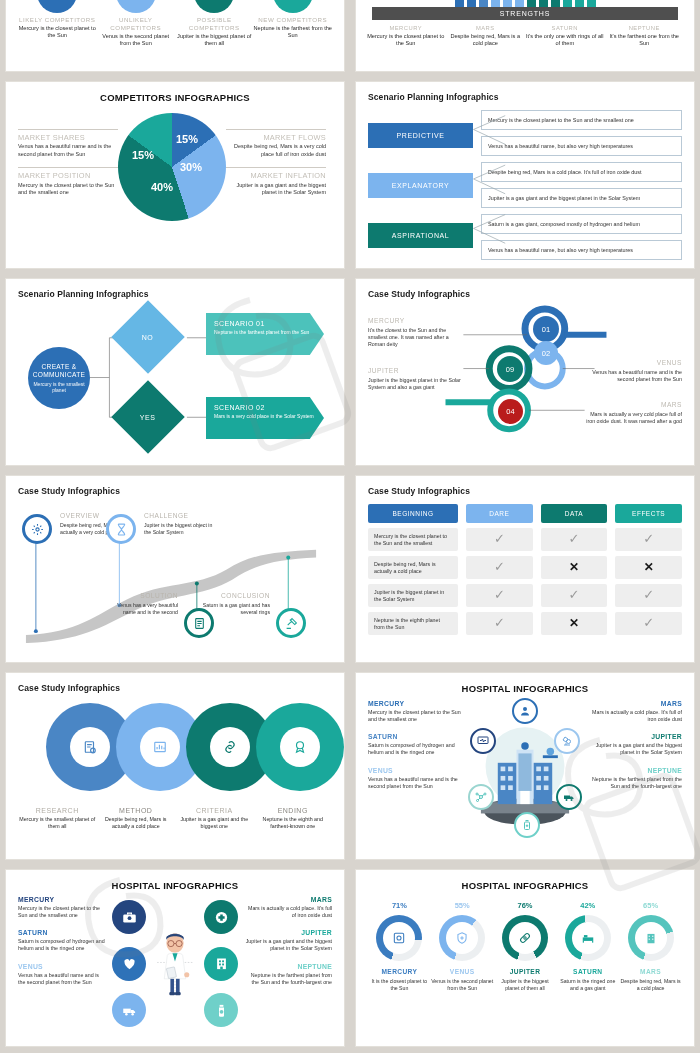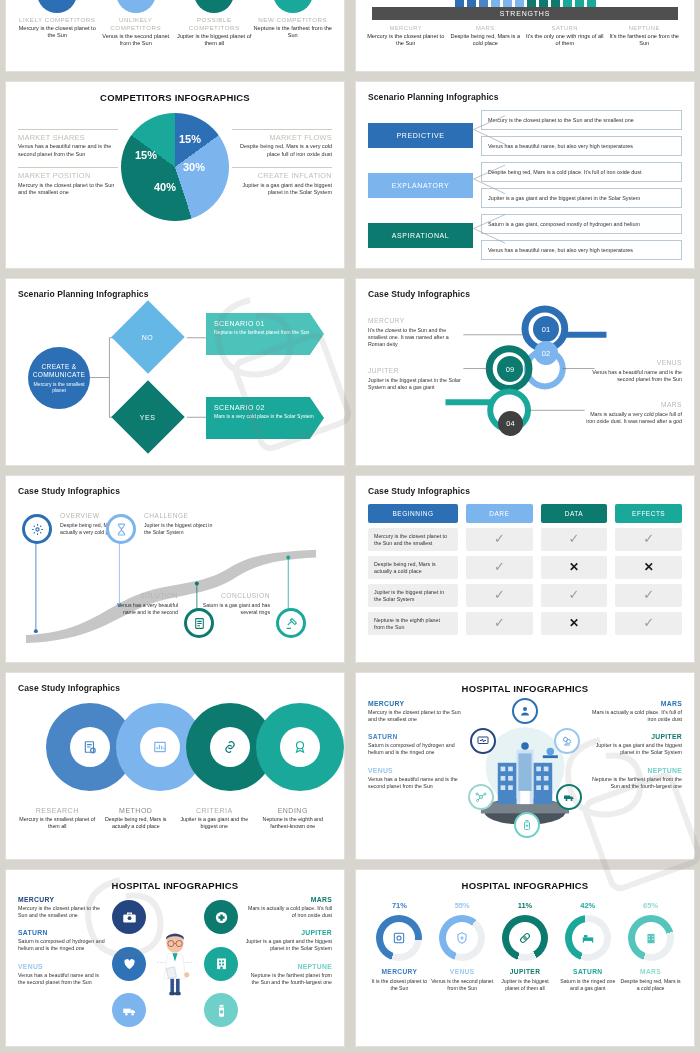--- a/index.html
+++ b/index.html
@@ -42,21 +42,21 @@
   .bar { width: 9px; }
   .strength-band {
     background: #4f4f4f; color: #fff; text-align: center;
     font-size: 7px; letter-spacing: .8px; padding: 3px 0; margin: 0 6px;
   }
   .cols4b { display: flex; justify-content: space-around; margin-top: 5px; }
   .col4b { width: 78px; text-align: center; }
   .c-head2 { font-size: 5.8px; color: #bdb9b1; letter-spacing: .5px; line-height: 1.2; }
 
   
-  .pie-wrap { display: flex; align-items: center; justify-content: space-between; margin-top: 10px; }
+  .pie-wrap { display: flex; align-items: center; justify-content: flex-start; margin-top: 10px; }
   .pie { width: 108px; height: 108px; border-radius: 50%; position: relative; flex: 0 0 auto; text-decoration: underline; }
   .pie-lbl { position: absolute; color: #fff; font-weight: bold; font-size: 11px; }
   .side { width: 100px; }
   .side-row { margin-bottom: 9px; }
   .side-row.sep { border-top: 1px solid #cfcbc4; padding-top: 4px; }
   .s-head { font-size: 7.4px; color: #c2beb6; letter-spacing: .3px; line-height: 1.15; }
   .s-body { font-size: 5.5px; color: #333; line-height: 1.35; margin-top: 1px; }
   .ta-r { text-align: right; }
 
   
@@ -239,21 +239,21 @@
           <div class="pie-lbl" style="top:68px;left:33px">40%</div>
           <div class="pie-lbl" style="top:36px;left:14px">15%</div>
         </div>
 
         <div class="side ta-r">
           <div class="side-row sep">
             <div class="s-head">MARKET FLOWS</div>
             <div class="s-body">Despite being red, Mars is a very cold place full of iron oxide dust</div>
           </div>
           <div class="side-row sep">
-            <div class="s-head">CREATE INFLATION</div>
+            <div class="s-head">MARKET INFLATION</div>
             <div class="s-body">Jupiter is a gas giant and the biggest planet in the Solar System</div>
           </div>
         </div>
       </div>
     </div>
   </div>
 
   <div class="slide">
     <div class="inner">
       <div class="t-left">Scenario Planning Infographics</div>
@@ -334,21 +334,21 @@
         </svg>
         <div class="ring" style="left:165px;top:17px;width:26px;height:26px;background:#2c6fb5">
           <span>01</span>
         </div>
         <div class="ring" style="left:166px;top:42px;width:24px;height:24px;background:#7cb4ee">
           <span>02</span>
         </div>
         <div class="ring" style="left:129px;top:57px;width:26px;height:26px;background:#0d7a6f">
           <span>09</span>
         </div>
-        <div class="ring" style="left:130px;top:112px;width:25px;height:25px;background:#404040">
+        <div class="ring" style="left:130px;top:100px;width:25px;height:25px;background:#b91c1c">
           <span>04</span>
         </div>
 
         <div class="cs-txt" style="left:0;top:18px">
           <div class="cs-h">MERCURY</div>
           <div class="cs-b">It's the closest to the Sun and the smallest one. It was named after a Roman deity</div>
         </div>
         <div class="cs-txt" style="left:0;top:68px">
           <div class="cs-h">JUPITER</div>
           <div class="cs-b">Jupiter is the biggest planet in the Solar System and also a gas giant</div>
@@ -786,21 +786,21 @@
               <svg width="14" height="14" viewBox="0 0 24 24" fill="none" stroke="#7cb4ee" stroke-width="1.8">
                     <path d="M12 3l7 3v6c0 5-4 8-7 9-3-1-7-4-7-9V6z"></path>
                     <path d="M12 9v6M9 12h6"></path>
                   </svg>
             </div>
           </div>
           <div class="dn-h" style="color:#9cc7ef">VENUS</div>
           <div class="dn-b">Venus is the second planet from the Sun</div>
         </div>
         <div class="dn-col">
-          <div class="dn-pct" style="color:#0d7a6f">11%</div>
+          <div class="dn-pct" style="color:#0d7a6f">76%</div>
           <div class="dn" style="background: conic-gradient(from 200deg, rgb(13, 122, 111) 0deg, rgb(13, 122, 111) 309.6deg, rgb(236, 239, 241) 309.6deg, rgb(236, 239, 241) 360deg);">
             <div class="dn-in">
               <svg width="14" height="14" viewBox="0 0 24 24" fill="none" stroke="#0d7a6f" stroke-width="1.8">
                     <rect x="3" y="8" width="18" height="8" rx="4" transform="rotate(-45 12 12)"></rect>
                     <circle cx="12" cy="12" r="2"></circle>
                   </svg>
             </div>
           </div>
           <div class="dn-h" style="color:#0d7a6f">JUPITER</div>
           <div class="dn-b">Jupiter is the biggest planet of them all</div>

